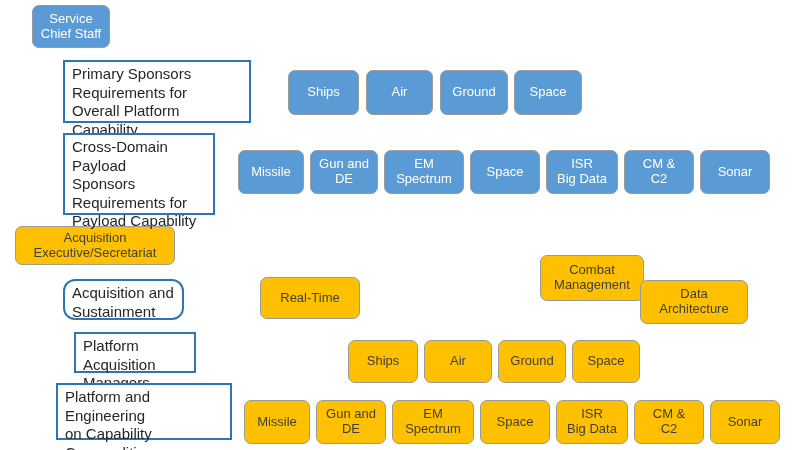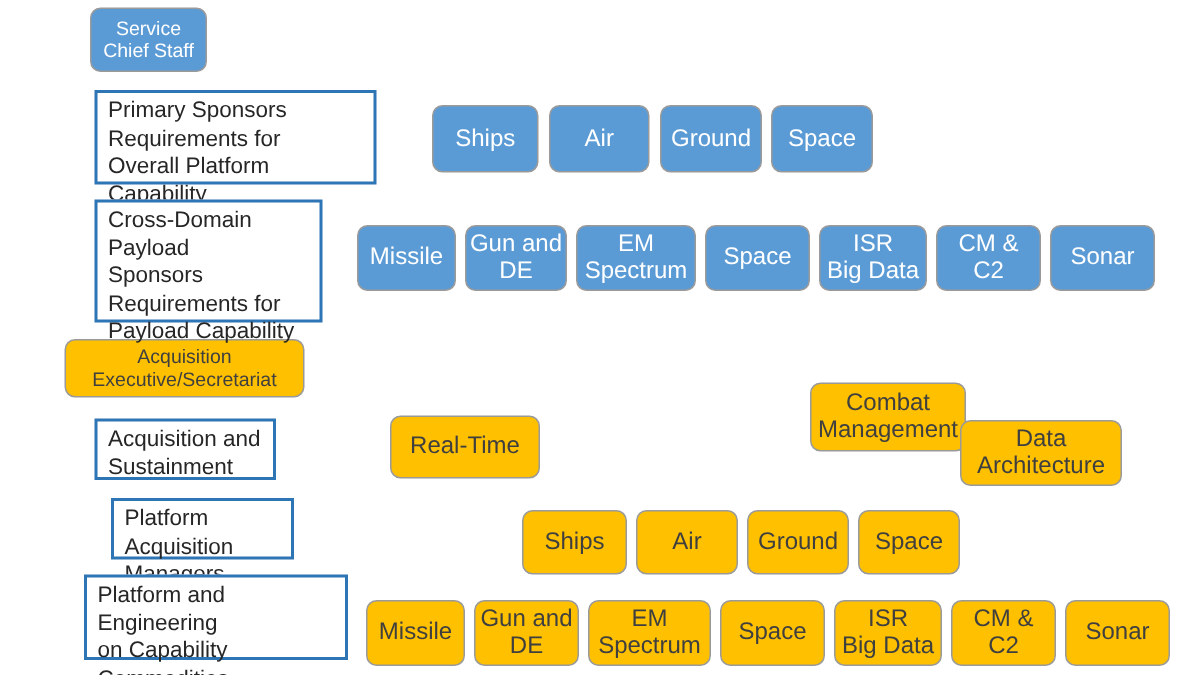--- a/index.html
+++ b/index.html
@@ -27,33 +27,32 @@
     justify-content: center;
     text-align: center;
     line-height: 1.12;
     white-space: pre-line;
   }
 
   
   .chip {
     border-radius: 7px;
     border: 1px solid #9a9a9a;
-    font-size: 16px;
+    font-size: 13px;
   }
   .chip.blue {
     background: #5B9BD5;
     color: #ffffff;
   }
   .chip.orange {
     background: #FFC000;
     color: #3f3f3f;
   }
   .chip.big {
     font-size: 13px;
-    margin-left: 28px;
   }
 
   
   .outline-box {
     background: #ffffff;
     border: 2px solid #2E75B6;
     color: #262626;
     font-size: 15px;
     justify-content: flex-start;
     text-align: left;
@@ -71,21 +70,21 @@
 Chief Staff</div>
     <div class="node chip big orange" style="left: 15px; top: 226px; width: 160px; height: 39px;">Acquisition
 Executive/Secretariat</div>
     <div class="node outline-box" style="left: 63px; top: 60px; width: 188px; height: 63px;">Primary Sponsors
 Requirements for
 Overall Platform Capability</div>
     <div class="node outline-box" style="left: 63px; top: 133px; width: 152px; height: 82px;">Cross-Domain Payload
 Sponsors
 Requirements for
 Payload Capability</div>
-    <div class="node outline-box" style="left: 63px; top: 279px; width: 121px; height: 41px;">Acquisition and
+    <div class="node outline-box" style="left: 63px; top: 279px; width: 121px; height: 41px; border-radius: 12px;">Acquisition and
 Sustainment</div>
     <div class="node outline-box" style="left: 74px; top: 332px; width: 122px; height: 41px;">Platform Acquisition
 Managers</div>
     <div class="node outline-box" style="left: 56px; top: 383px; width: 176px; height: 57px;">Platform and Engineering
 on Capability
 Commodities</div>
     <div class="node chip blue" style="left: 288px; top: 70px; width: 71px; height: 45px;">Ships</div>
     <div class="node chip blue" style="left: 366px; top: 70px; width: 67px; height: 45px;">Air</div>
     <div class="node chip blue" style="left: 440px; top: 70px; width: 68px; height: 45px;">Ground</div>
     <div class="node chip blue" style="left: 514px; top: 70px; width: 68px; height: 45px;">Space</div>

